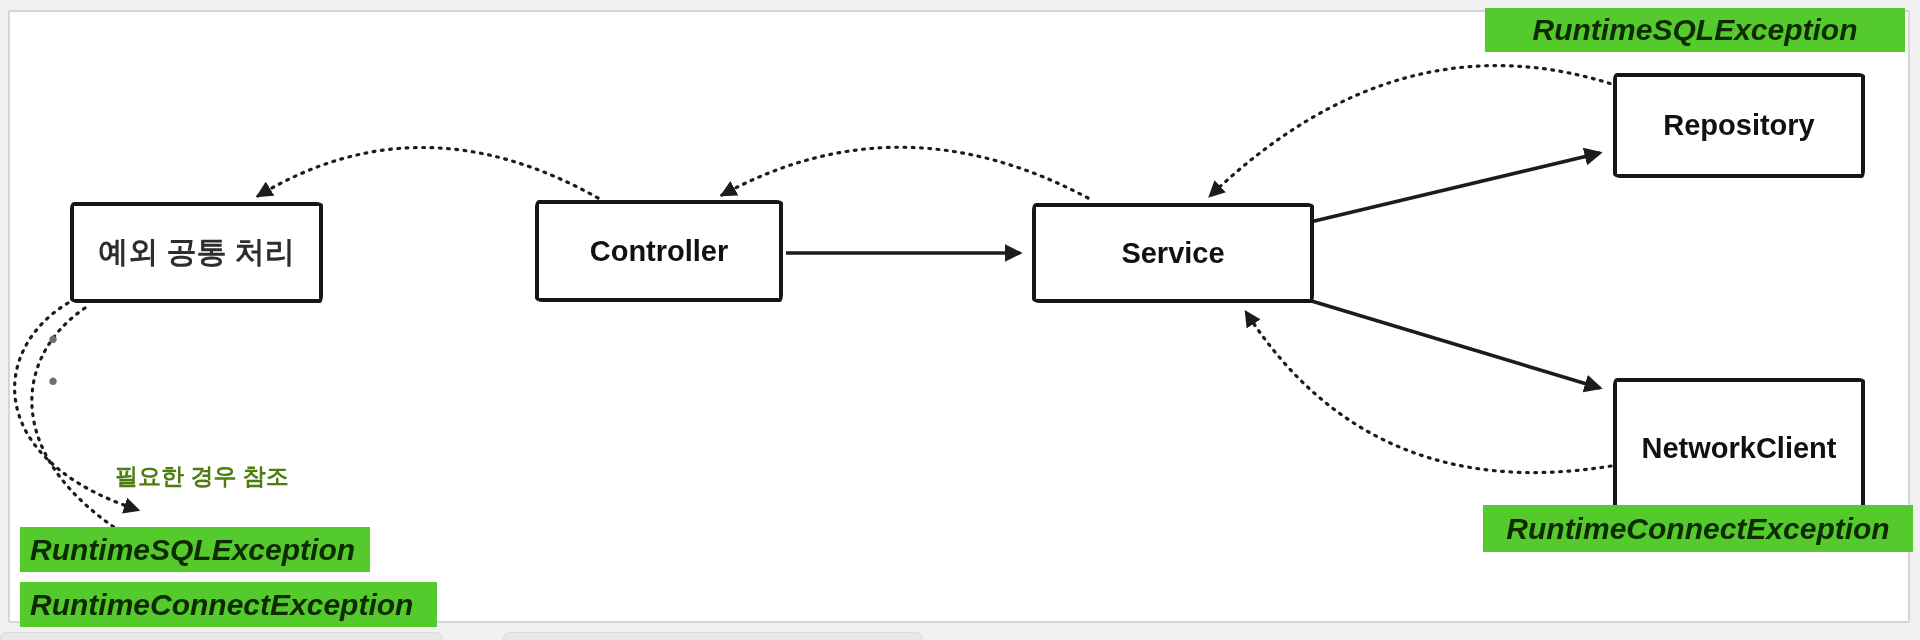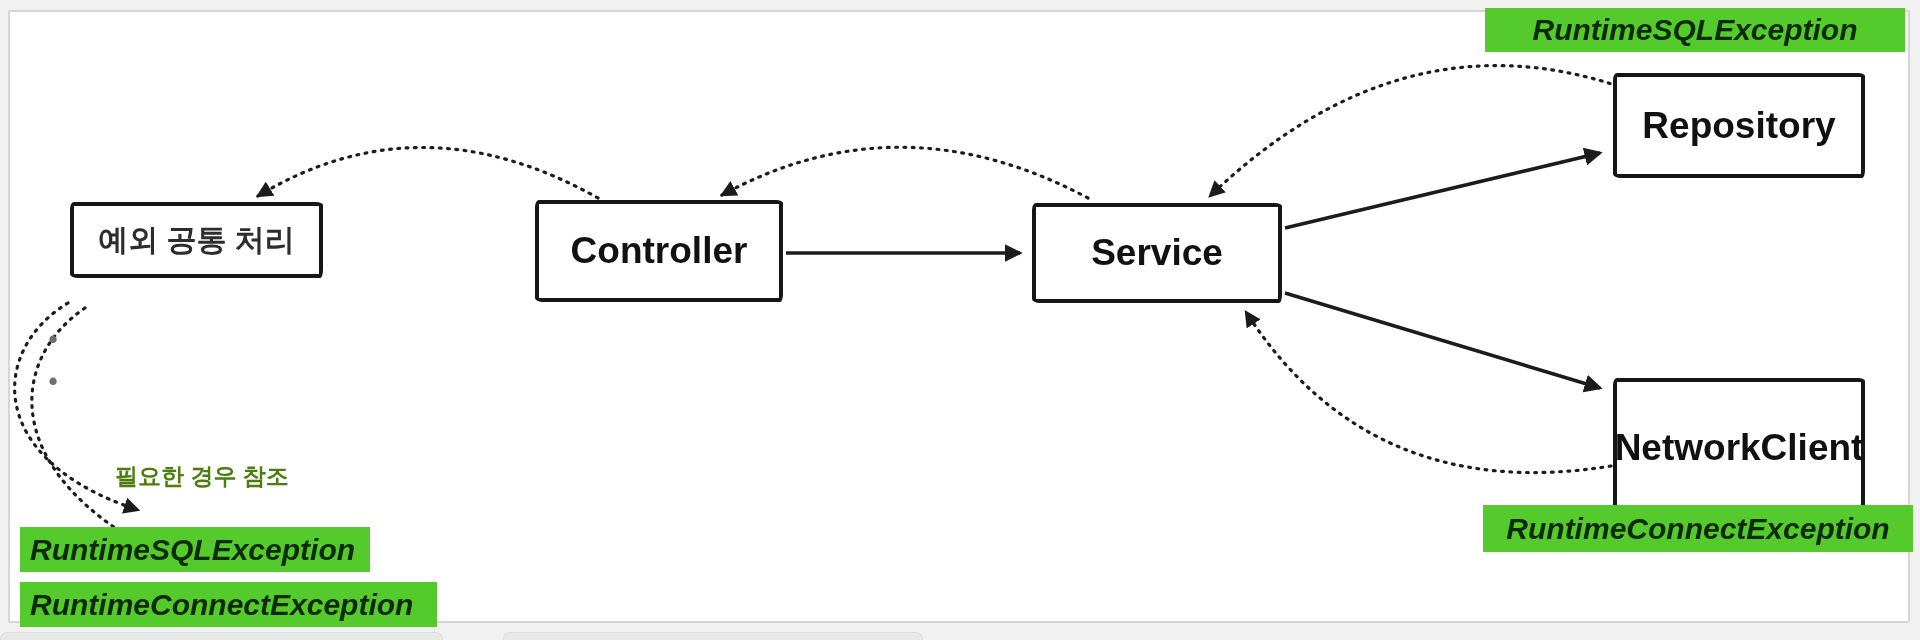--- a/index.html
+++ b/index.html
@@ -3,25 +3,25 @@
 <meta charset="utf-8">
 <style>
   html,body{margin:0;padding:0;}
   body{font-family:"Liberation Sans", sans-serif;}
   .page{position:relative;width:1920px;height:640px;background:#f1f1f1;overflow:hidden;}
   .panel{position:absolute;left:8px;top:10px;width:1902px;height:613px;background:#ffffff;
          border:2px solid #d6d6d6;border-radius:2px;box-sizing:border-box;}
   .arrows{position:absolute;left:0;top:0;width:1920px;height:640px;pointer-events:none;}
   .box{position:absolute;background:#fff;border:4px solid #161616;box-sizing:border-box;
        display:flex;align-items:center;justify-content:center;
-       font-weight:bold;font-size:37px;color:#111;
+       font-weight:bold;font-size:29px;color:#111;
        border-radius:4px 7px 3px 8px / 7px 3px 8px 4px;}
-  .box-exception{left:70px;top:202px;width:253px;height:76px;font-size:30px;color:#2d2d2d;}
+  .box-exception{left:70px;top:202px;width:253px;height:101px;font-size:30px;color:#2d2d2d;}
   .box-controller{left:535px;top:200px;width:248px;height:102px;align-items:center;}
-  .box-service{left:1032px;top:203px;width:250px;height:100px;text-align:right;}
+  .box-service{left:1032px;top:203px;width:282px;height:100px;text-align:right;}
   .box-repository{left:1613px;top:73px;width:252px;height:105px;}
   .box-networkclient{left:1613px;top:378px;width:252px;height:140px;}
   .hl{position:absolute;background:var(--hl,#54ca2c);color:#0e2a00;font-weight:bold;font-size:30px;
       display:flex;align-items:center;justify-content:center;padding:0 10px;box-sizing:border-box;
       white-space:nowrap;font-style:italic;}
   .hl-top-right{left:1485px;top:8px;width:420px;height:44px;}
   .hl-bottom-right{left:1483px;top:505px;width:430px;height:47px;}
   .hl-bl-1{left:20px;top:527px;width:350px;height:45px;justify-content:flex-start;}
   .hl-bl-2{left:20px;top:582px;width:417px;height:45px;justify-content:flex-start;}
   .bullets{position:absolute;left:38px;top:318px;width:400px;color:#6f6f6f;font-weight:bold;

